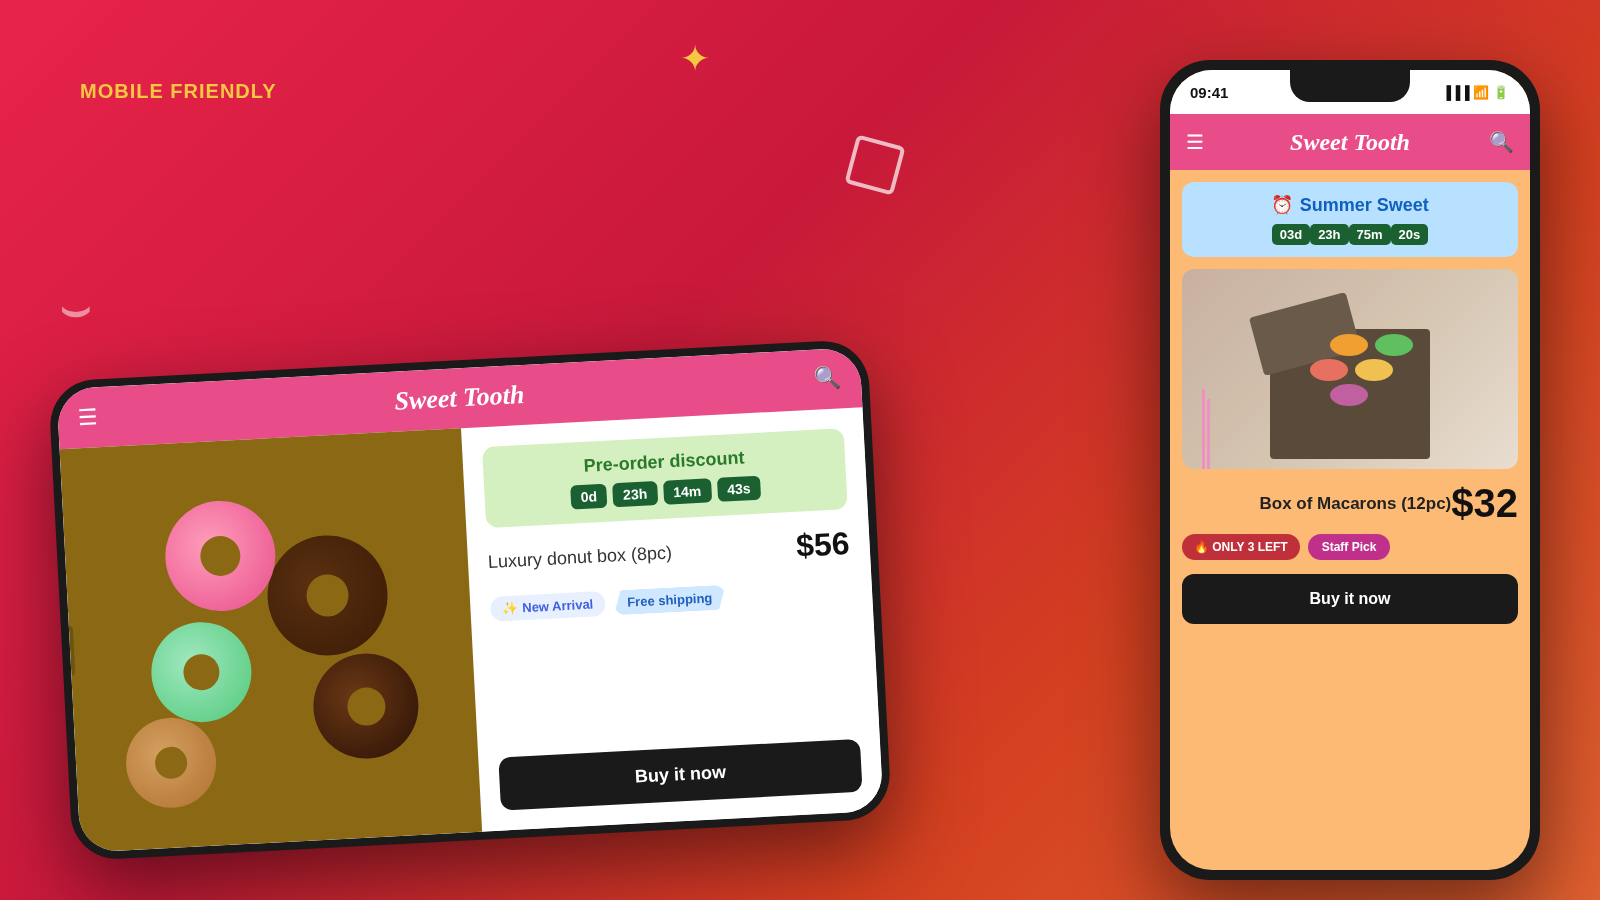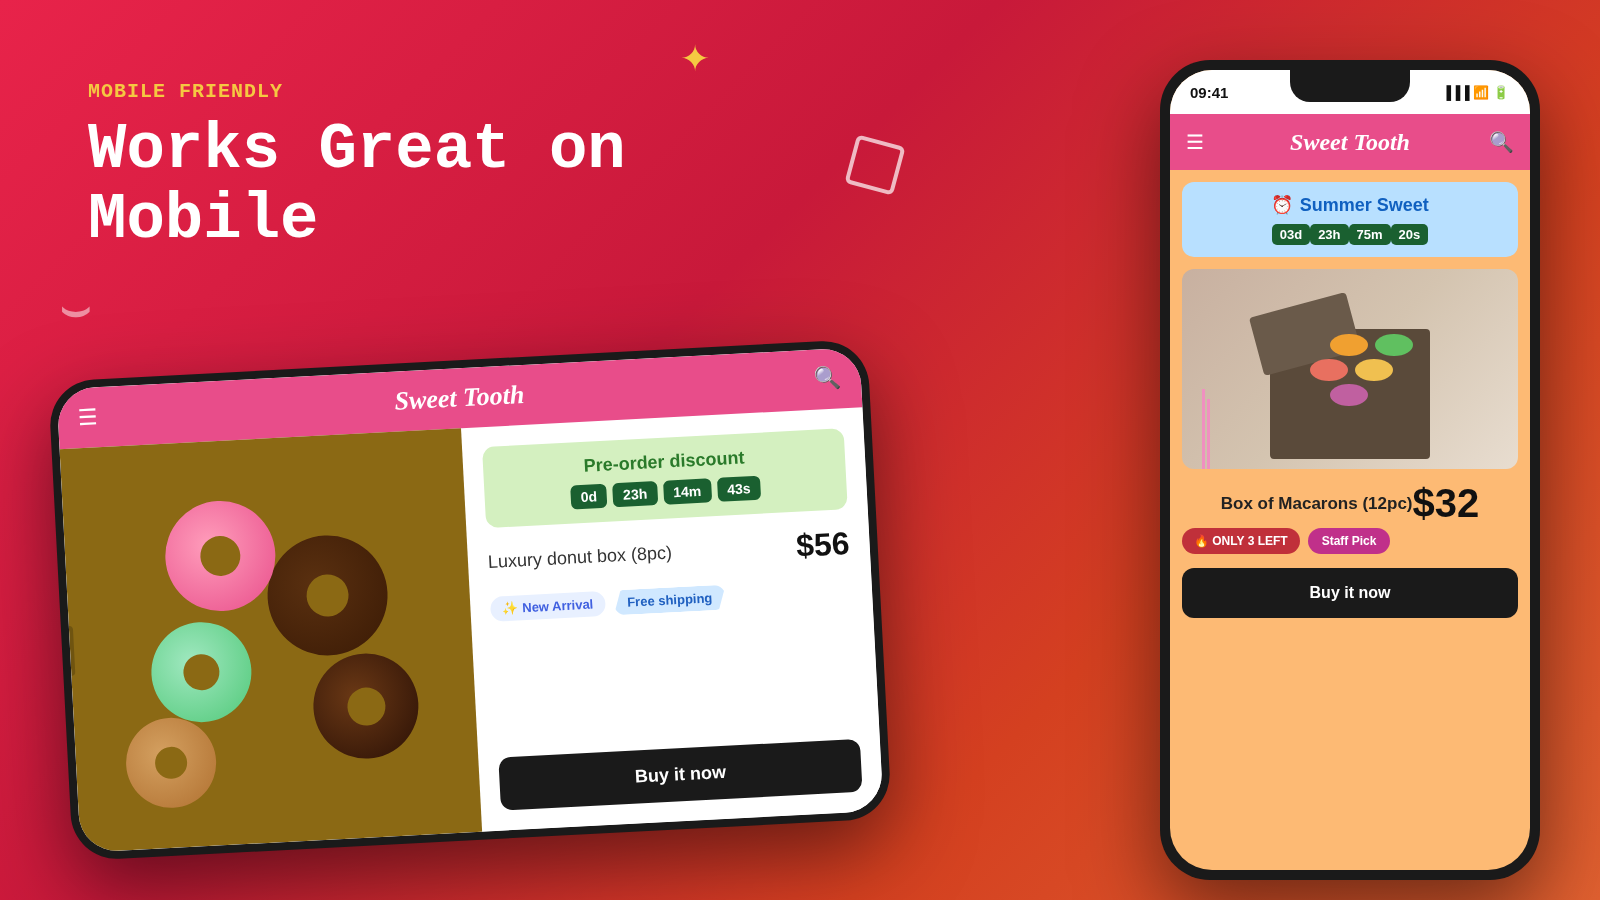--- a/index.html
+++ b/index.html
@@ -10,23 +10,22 @@
       overflow: hidden;
       font-family: -apple-system, BlinkMacSystemFont, 'Segoe UI', sans-serif;
       background: linear-gradient(135deg, #e8234a 0%, #c8193a 40%, #d44020 70%, #e06030 100%);
       position: relative;
     }
 
     
     .left-content {
       position: absolute;
       top: 80px;
-      left: 88px;
+      left: 80px;
       width: 600px;
-      font-family: Liberation Mono, monospace;
     }
 
     .mobile-friendly-label {
       font-size: 20px;
       font-weight: 800;
       color: #f5c842;
       letter-spacing: 1px;
       text-transform: uppercase;
       margin-bottom: 12px;
     }
@@ -514,23 +513,23 @@
       position: absolute;
       bottom: 0;
       left: 25px;
       width: 3px;
       height: 70px;
       background: #f090c0;
     }
 
     .product-info {
       display: flex;
-      justify-content: center;
-      align-items: center;
-      margin-bottom: 2px;
+      justify-content: flex-end;
+      align-items: center;
+      margin-bottom: 8px;
     }
 
     .product-title-p {
       font-size: 17px;
       font-weight: 600;
       color: #222;
     }
 
     .product-price-p {
       font-size: 40px;
@@ -603,21 +602,20 @@
 </head>
 <body>
 
 <span class="deco-star">✦</span>
 <div class="deco-diamond"></div>
 <div class="deco-smile">⌣</div>
 <div class="deco-zigzag" style="font-size:36px;color:#f5c842;">⌐</div>
 
 <div class="left-content">
   <div class="mobile-friendly-label">MOBILE FRIENDLY</div>
-  <div class="main-heading">Works Great on Mobile</div>
 </div>
 
 <div class="phone-landscape">
   <div class="phone-landscape-inner">
 
     <div class="phone-landscape-bar">
       <span class="menu-icon">☰</span>
       <span class="title">Sweet Tooth</span>
       <span class="search-icon">🔍</span>
     </div>

